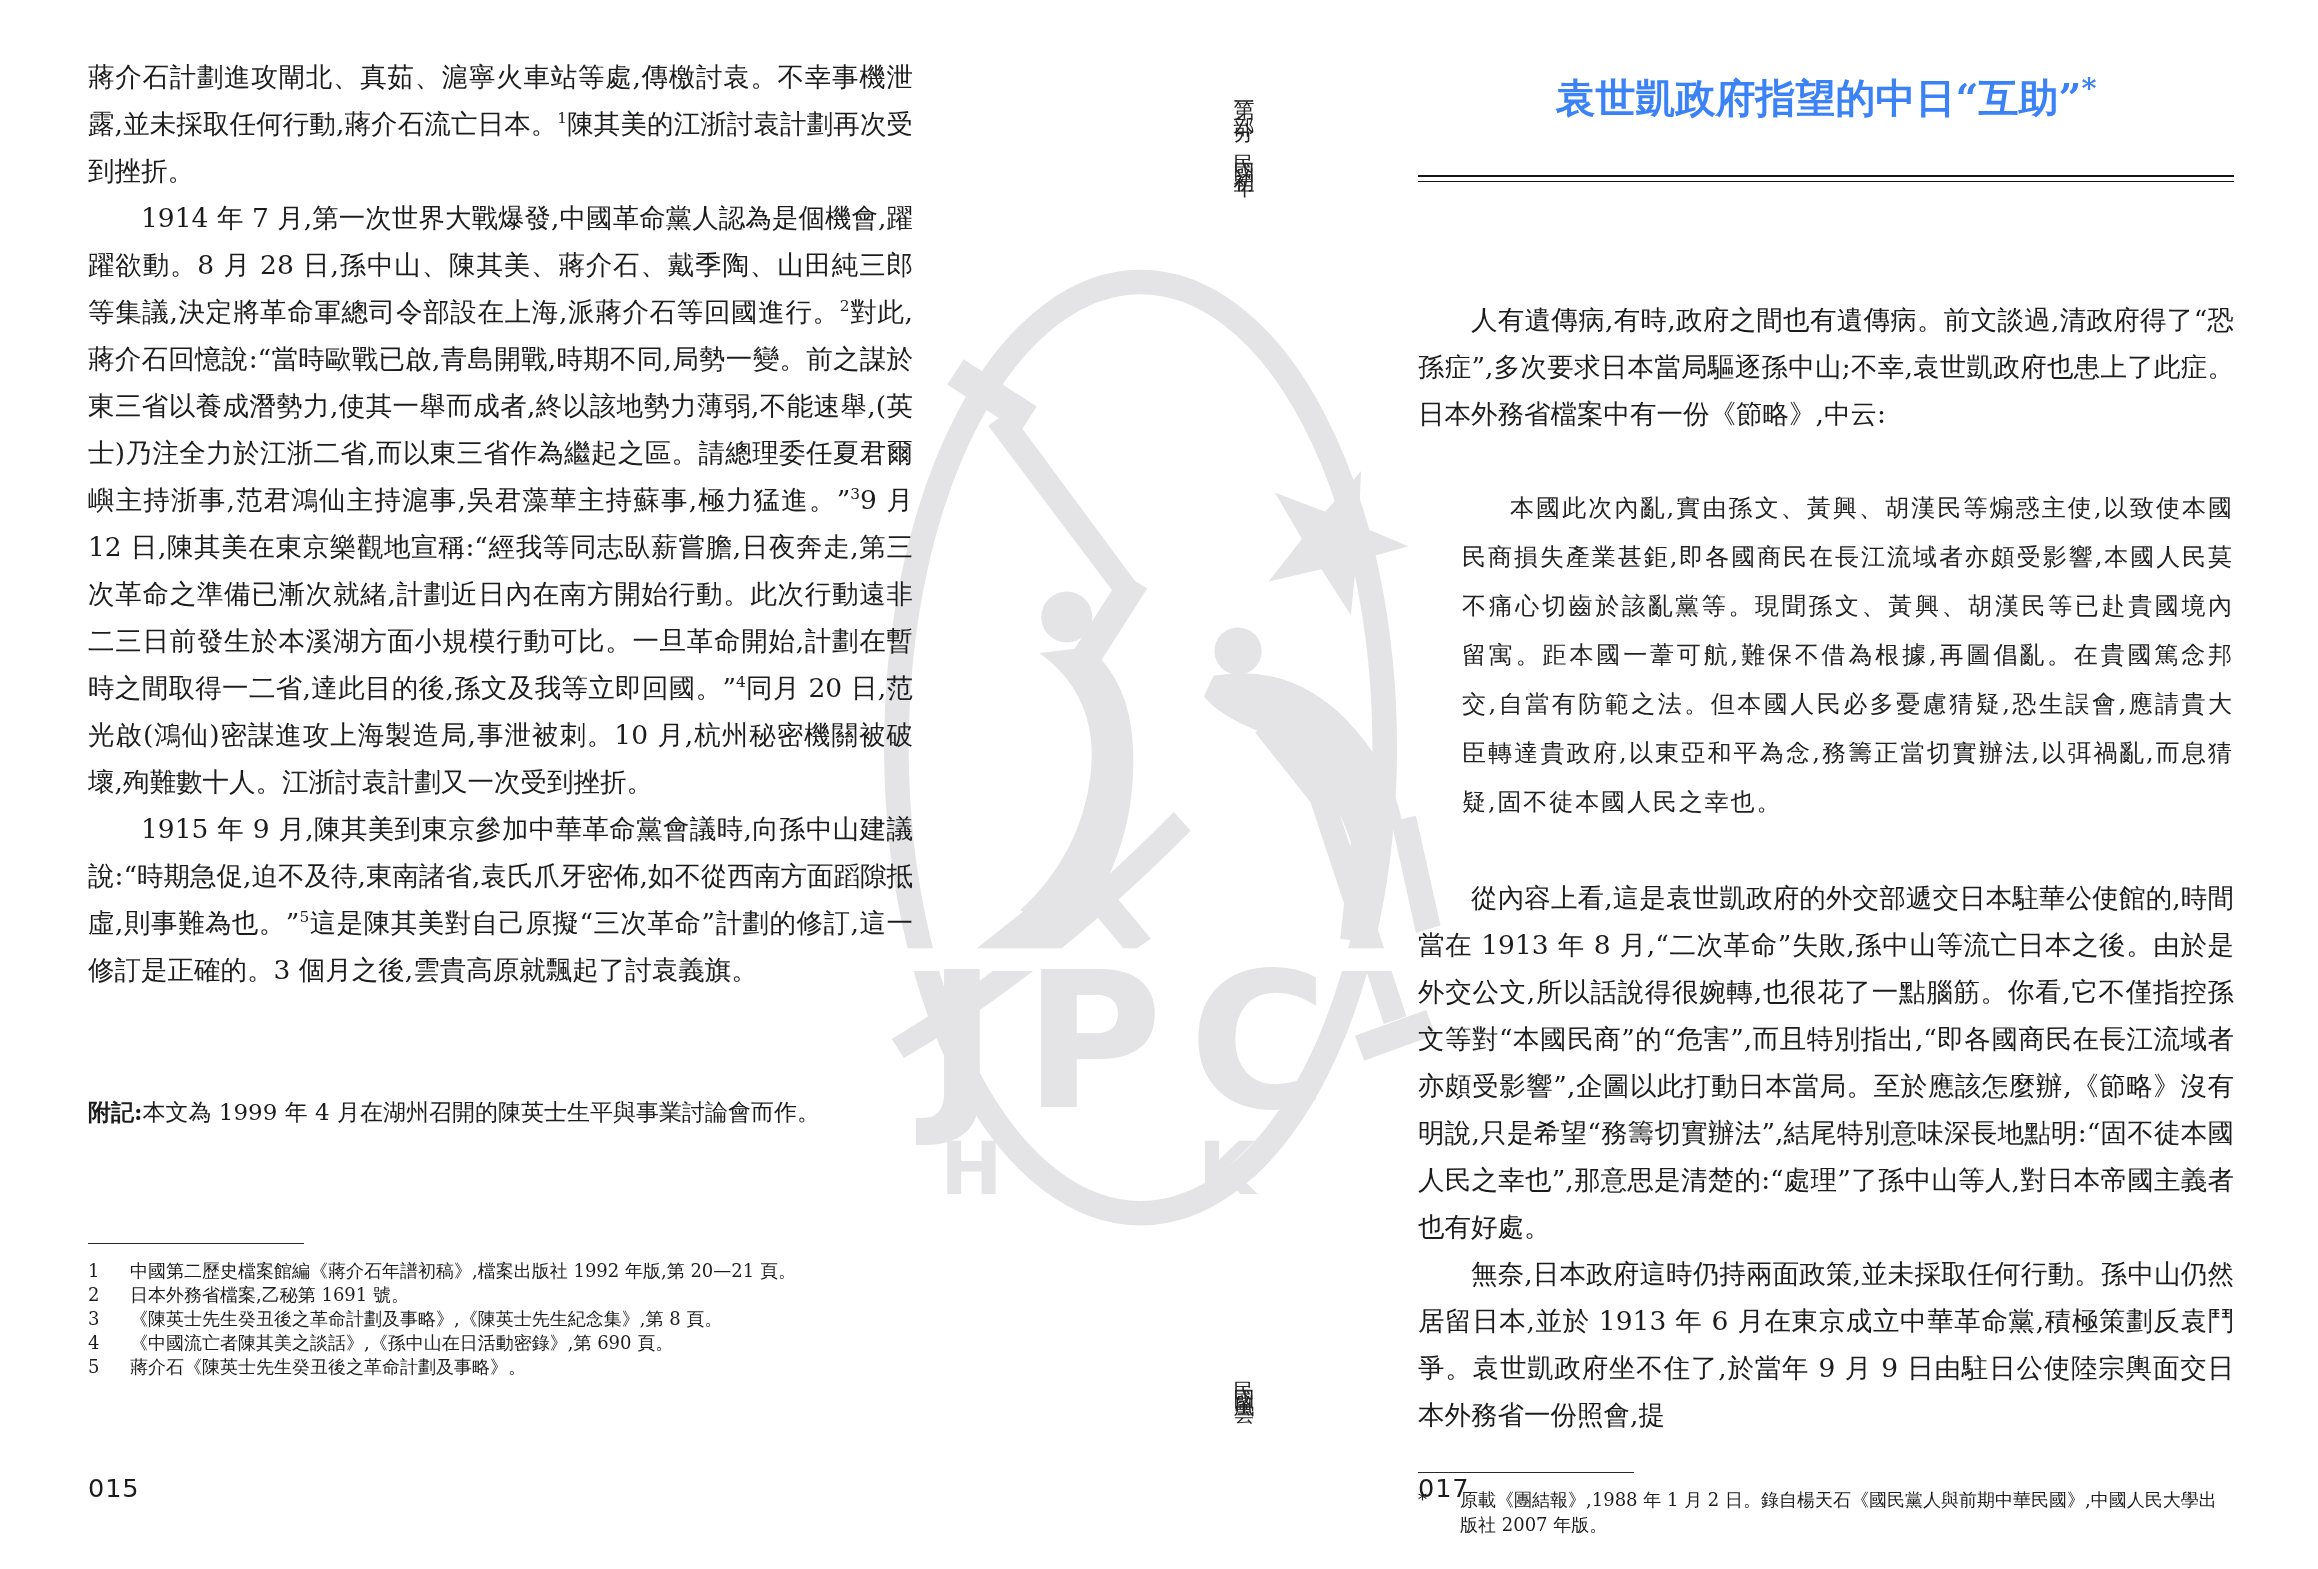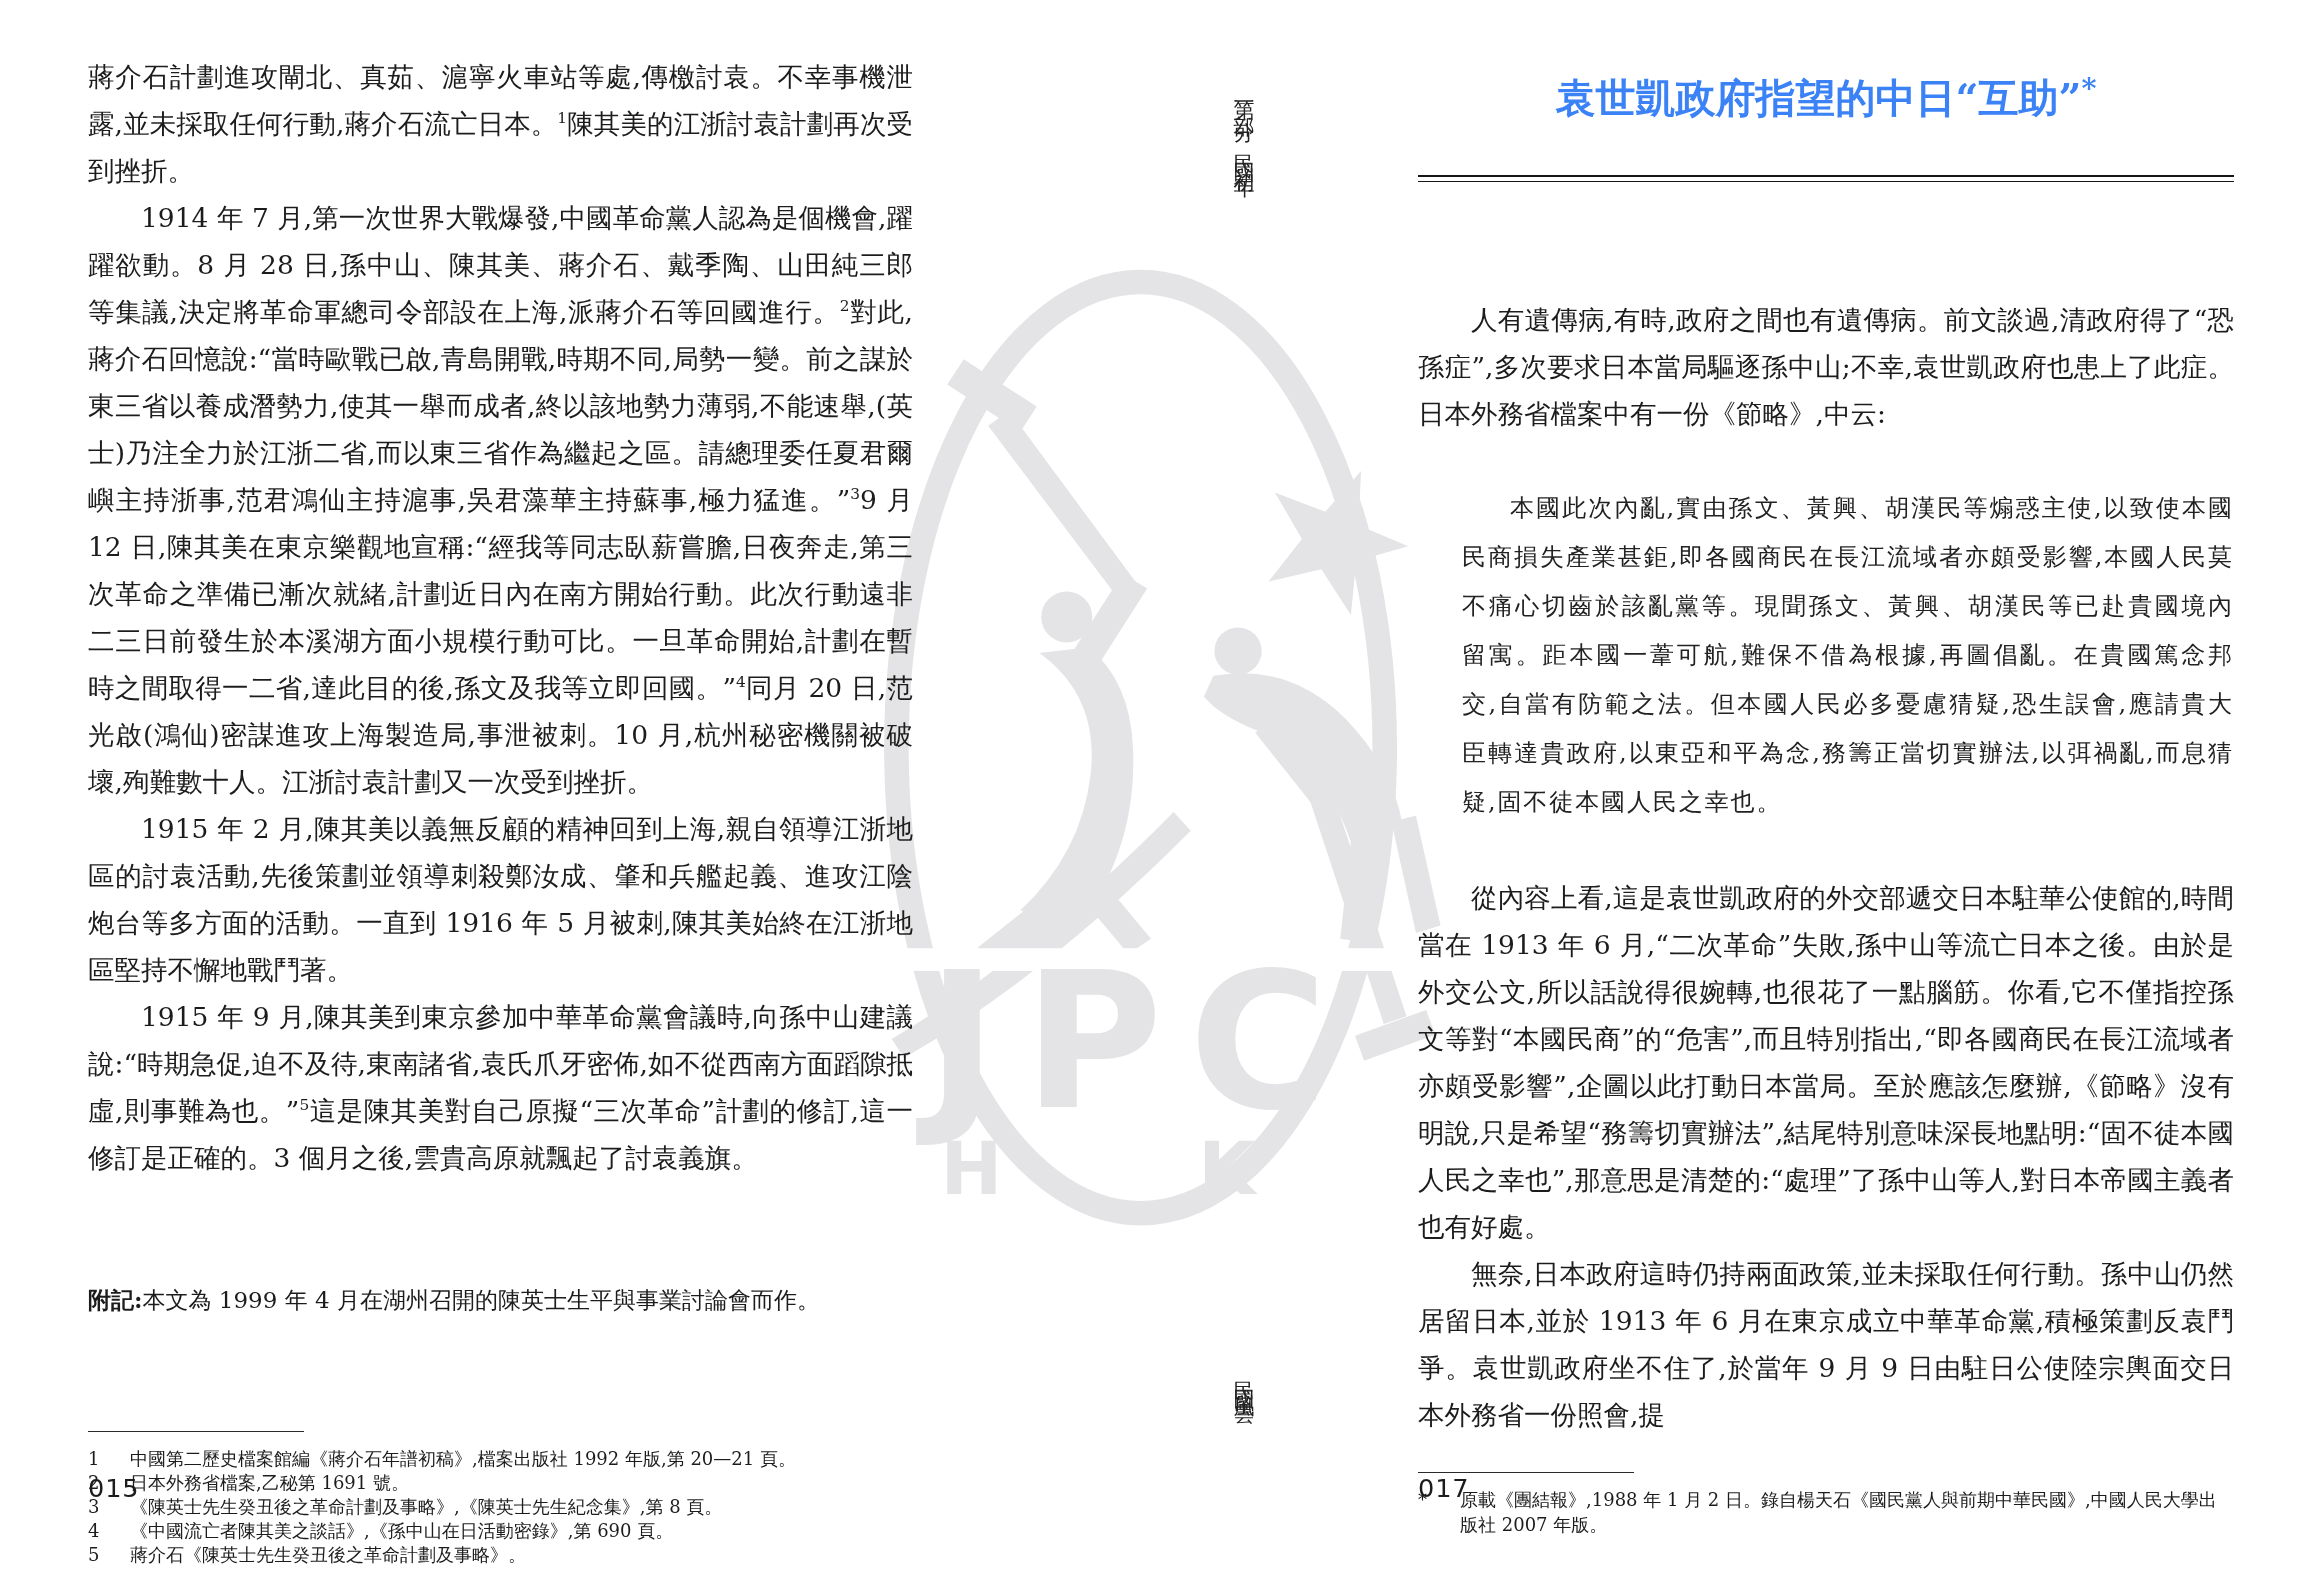--- a/index.html
+++ b/index.html
@@ -76,21 +76,20 @@
     </g>
     <rect x="900" y="1002" width="618" height="24" fill="#ffffff"></rect>
     <text x="1205" y="1170" text-anchor="middle" font-family="DejaVu Sans, sans-serif" font-weight="bold" font-size="200" letter-spacing="28" fill="#e4e4e6">JPC</text>
     <text x="1205" y="1262" text-anchor="middle" font-family="DejaVu Sans, sans-serif" font-weight="bold" font-size="78" letter-spacing="90" fill="#e4e4e6">H K</text>
   </g>
 </svg>
 
 <div class="content page-left">
   <p class="body-par"><span>蔣介石計劃進攻閘北、真茹、滬寧火車站等處,傳檄討袁。不幸事機泄露,並未採取任何行動,蔣介石流亡日本。</span><sup class="ref">1</sup><span>陳其美的江浙討袁計劃再次受到挫折。</span></p>
   <p class="body-par indent"><span>1914 年 7 月,第一次世界大戰爆發,中國革命黨人認為是個機會,躍躍欲動。8 月 28 日,孫中山、陳其美、蔣介石、戴季陶、山田純三郎等集議,決定將革命軍總司令部設在上海,派蔣介石等回國進行。</span><sup class="ref">2</sup><span>對此,蔣介石回憶說:“當時歐戰已啟,青島開戰,時期不同,局勢一變。前之謀於東三省以養成潛勢力,使其一舉而成者,終以該地勢力薄弱,不能速舉,(英士)乃注全力於江浙二省,而以東三省作為繼起之區。請總理委任夏君爾嶼主持浙事,范君鴻仙主持滬事,吳君藻華主持蘇事,極力猛進。”</span><sup class="ref">3</sup><span>9 月 12 日,陳其美在東京樂觀地宣稱:“經我等同志臥薪嘗膽,日夜奔走,第三次革命之準備已漸次就緒,計劃近日內在南方開始行動。此次行動遠非二三日前發生於本溪湖方面小規模行動可比。一旦革命開始,計劃在暫時之間取得一二省,達此目的後,孫文及我等立即回國。”</span><sup class="ref">4</sup><span>同月 20 日,范光啟(鴻仙)密謀進攻上海製造局,事泄被刺。10 月,杭州秘密機關被破壞,殉難數十人。江浙討袁計劃又一次受到挫折。</span></p>
-  <p class="body-par indent"><span>1915 年 2 月,陳其美以義無反顧的精神回到上海,親自領導江浙地區的討袁活動,先後策劃並領導刺殺鄭汝成、肇和兵艦起義、進攻江陰炮台等多方面的活動。一直到 1916 年 5 月被刺,陳其美始終在江浙地區堅持不懈地戰鬥著。</span></p>
   <p class="body-par indent"><span>1915 年 9 月,陳其美到東京參加中華革命黨會議時,向孫中山建議說:“時期急促,迫不及待,東南諸省,袁氏爪牙密佈,如不從西南方面蹈隙抵虛,則事難為也。”</span><sup class="ref">5</sup><span>這是陳其美對自己原擬“三次革命”計劃的修訂,這一修訂是正確的。3 個月之後,雲貴高原就飄起了討袁義旗。</span></p>
 
   <p class="note-par"><span class="note-label">附記:</span><span>本文為 1999 年 4 月在湖州召開的陳英士生平與事業討論會而作。</span></p>
 
   <div class="footnote-block">
     <hr class="fn-sep">
     <div class="fn-row">
       <span class="fn-num">1</span>
       <span class="fn-text">中國第二歷史檔案館編《蔣介石年譜初稿》,檔案出版社 1992 年版,第 20—21 頁。</span>
     </div>
@@ -120,21 +119,21 @@
 <div class="spine spine-bottom">
   <span>民國風雲</span>
 </div>
 
 <div class="content page-right">
   <h1 class="chapter-title"><span>袁世凱政府指望的中日“互助”</span><span class="title-star">*</span></h1>
   <div class="rule-double"></div>
 
   <p class="body-par indent rp-first"><span>人有遺傳病,有時,政府之間也有遺傳病。前文談過,清政府得了“恐孫症”,多次要求日本當局驅逐孫中山;不幸,袁世凱政府也患上了此症。日本外務省檔案中有一份《節略》,中云:</span></p>
   <p class="quote-par"><span>本國此次內亂,實由孫文、黃興、胡漢民等煽惑主使,以致使本國民商損失產業甚鉅,即各國商民在長江流域者亦頗受影響,本國人民莫不痛心切齒於該亂黨等。現聞孫文、黃興、胡漢民等已赴貴國境內留寓。距本國一葦可航,難保不借為根據,再圖倡亂。在貴國篤念邦交,自當有防範之法。但本國人民必多憂慮猜疑,恐生誤會,應請貴大臣轉達貴政府,以東亞和平為念,務籌正當切實辦法,以弭禍亂,而息猜疑,固不徒本國人民之幸也。</span></p>
-  <p class="body-par indent"><span>從內容上看,這是袁世凱政府的外交部遞交日本駐華公使館的,時間當在 1913 年 6 月,“二次革命”失敗,孫中山等流亡日本之後。由於是外交公文,所以話說得很婉轉,也很花了一點腦筋。你看,它不僅指控孫文等對“本國民商”的“危害”,而且特別指出,“即各國商民在長江流域者亦頗受影響”,企圖以此打動日本當局。至於應該怎麼辦,《節略》沒有明說,只是希望“務籌切實辦法”,結尾特別意味深長地點明:“固不徒本國人民之幸也”,那意思是清楚的:“處理”了孫中山等人,對日本帝國主義者也有好處。</span></p>
+  <p class="body-par indent"><span>從內容上看,這是袁世凱政府的外交部遞交日本駐華公使館的,時間當在 1913 年 8 月,“二次革命”失敗,孫中山等流亡日本之後。由於是外交公文,所以話說得很婉轉,也很花了一點腦筋。你看,它不僅指控孫文等對“本國民商”的“危害”,而且特別指出,“即各國商民在長江流域者亦頗受影響”,企圖以此打動日本當局。至於應該怎麼辦,《節略》沒有明說,只是希望“務籌切實辦法”,結尾特別意味深長地點明:“固不徒本國人民之幸也”,那意思是清楚的:“處理”了孫中山等人,對日本帝國主義者也有好處。</span></p>
   <p class="body-par indent"><span>無奈,日本政府這時仍持兩面政策,並未採取任何行動。孫中山仍然居留日本,並於 1913 年 6 月在東京成立中華革命黨,積極策劃反袁鬥爭。袁世凱政府坐不住了,於當年 9 月 9 日由駐日公使陸宗輿面交日本外務省一份照會,提</span></p>
 
   <div class="rfootnote-block">
     <hr class="fn-sep">
     <div class="rfn-row">
       <span class="rfn-mark">*</span>
       <span class="fn-text">原載《團結報》,1988 年 1 月 2 日。錄自楊天石《國民黨人與前期中華民國》,中國人民大學出版社 2007 年版。</span>
     </div>
   </div>
 </div>

